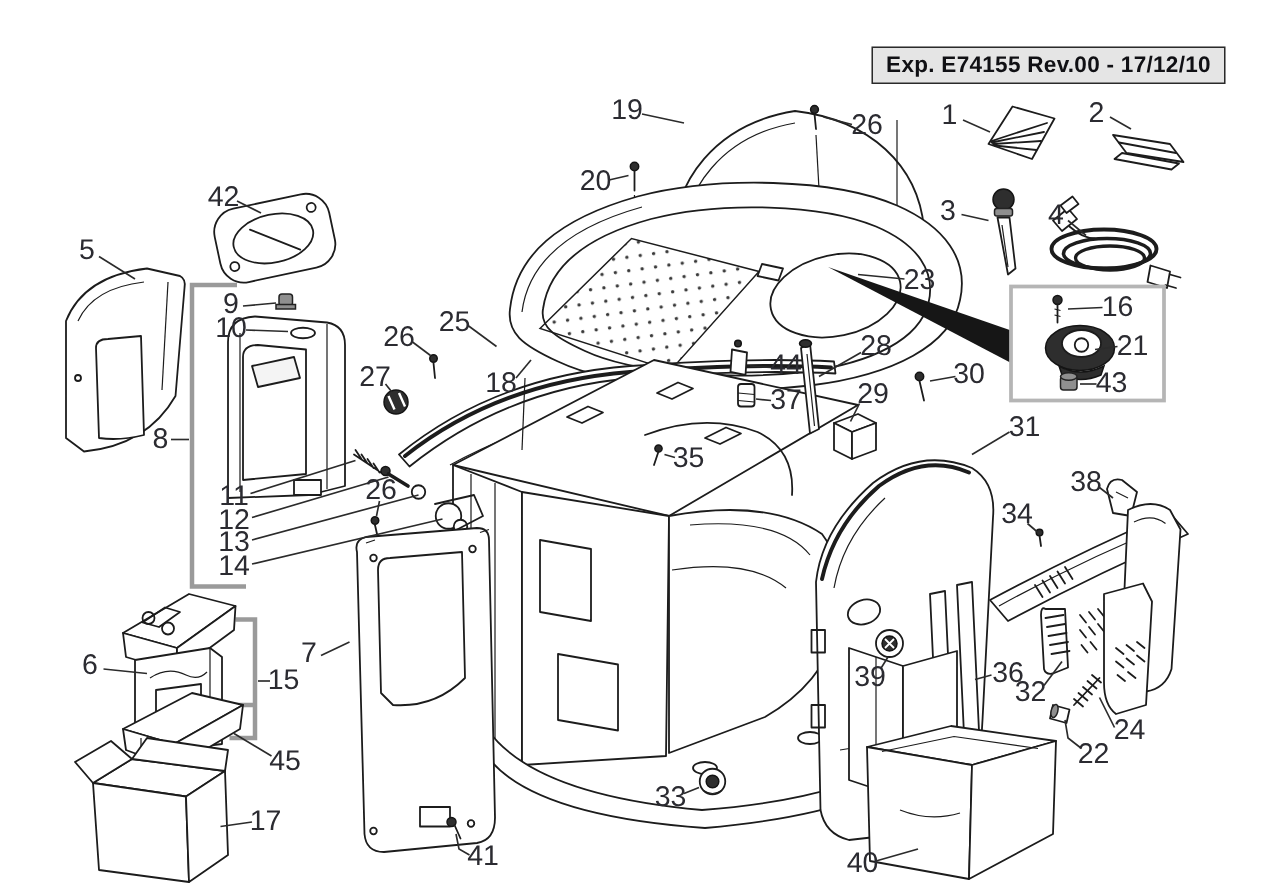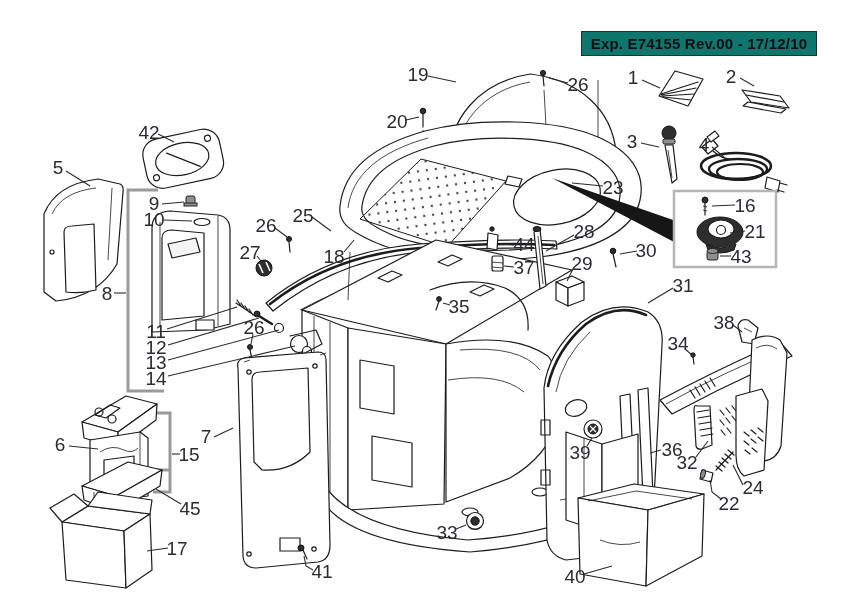--- a/index.html
+++ b/index.html
@@ -1,19 +1,19 @@
 <!DOCTYPE html>
 <html><head>
 <meta charset="utf-8">
 <style>
   html,body{margin:0;padding:0;background:#fff;}
   .stage{position:relative;width:846px;height:595px;background:#ffffff;overflow:hidden;
          font-family:"Liberation Sans",sans-serif;}
   .header-box{position:absolute;left:581px;top:31px;width:236px;height:25px;
-    border:1.5px solid #2a2a2a;background:#0f766e;display:flex;align-items:center;justify-content:center;
+    border:1.5px solid #2a2a2a;background:#e5e5e5;display:flex;align-items:center;justify-content:center;
     font-family:"Liberation Sans",sans-serif;font-size:15px;font-weight:bold;color:#101014;
     letter-spacing:.2px;box-sizing:border-box;}
   svg.canvas{position:absolute;left:0;top:0;}
   .ln{fill:none;stroke:#1c1c1c;stroke-width:1.2;stroke-linejoin:round;stroke-linecap:round;}
   .fw{fill:#ffffff;stroke:#1c1c1c;stroke-width:1.2;stroke-linejoin:round;}
   .fl{fill:#f4f4f4;stroke:#1c1c1c;stroke-width:1.2;stroke-linejoin:round;}
   .dk{fill:#2e2e2e;stroke:#141414;stroke-width:1;}
   .md{fill:#8f8f8f;stroke:#222;stroke-width:1;}
   .thk{fill:none;stroke:#1c1c1c;stroke-width:2.6;stroke-linecap:round;}
   .thin{fill:none;stroke:#1c1c1c;stroke-width:.8;}

